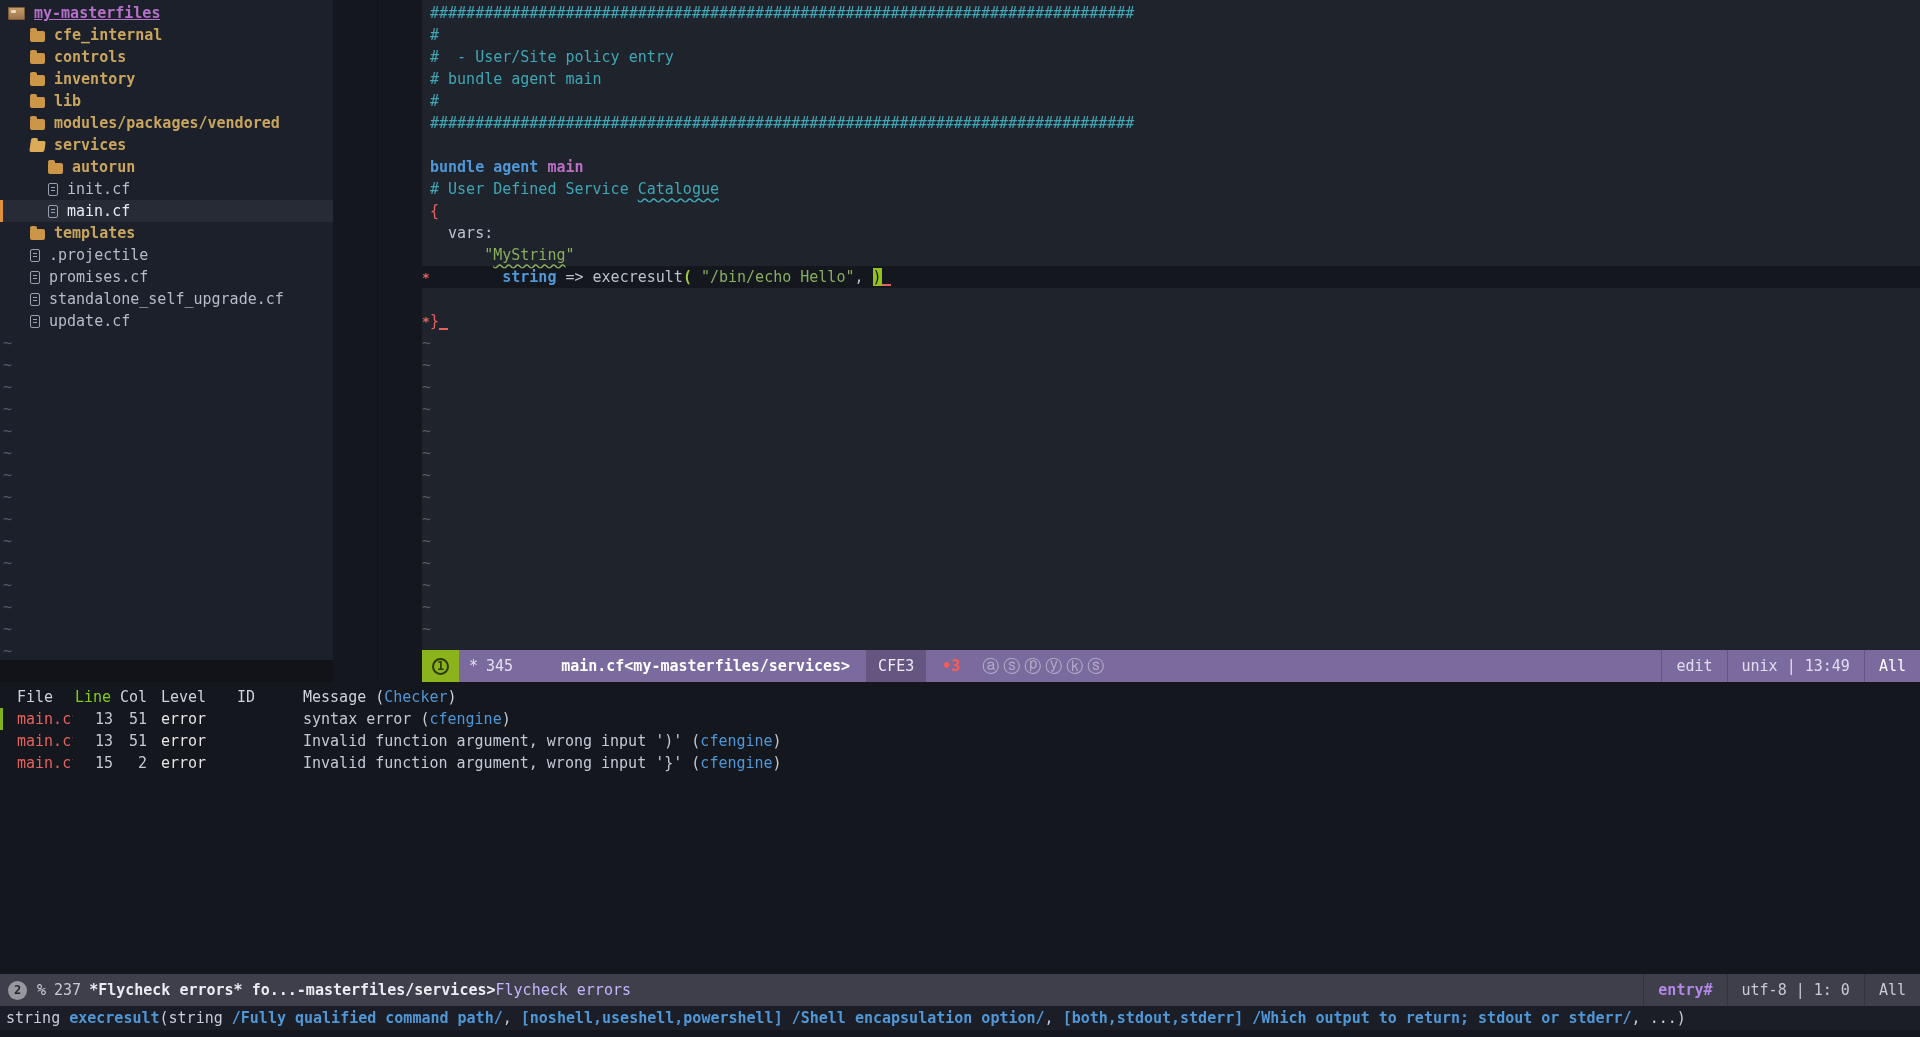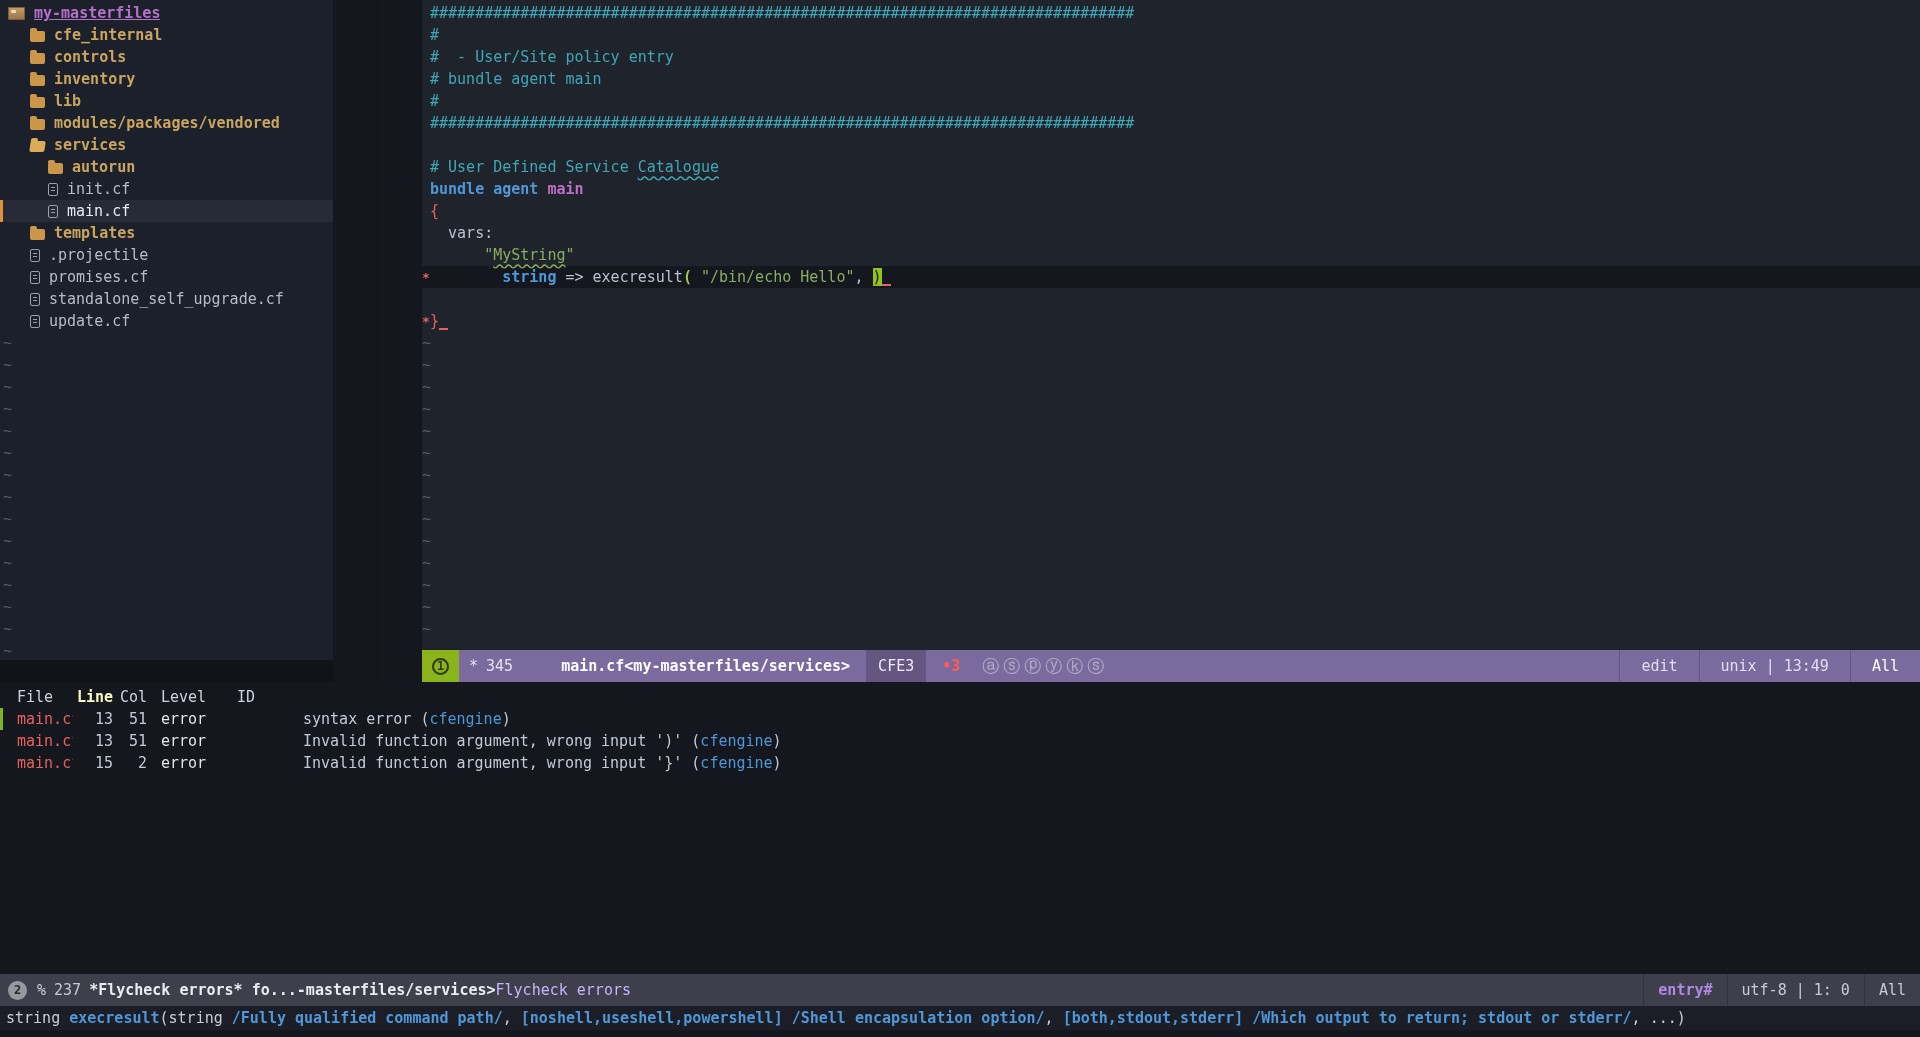--- a/index.html
+++ b/index.html
@@ -66,21 +66,21 @@
   .ml-chip-green { width:37px; align-self:stretch; background:#8ab31c; display:flex; align-items:center; justify-content:center; }
   .ml-circle { width:17px; height:17px; border:2px solid #2c3a00; border-radius:50%; color:#2c3a00;
     font-size:12px; font-weight:bold; display:flex; align-items:center; justify-content:center; }
   .ml-state { margin-left:10px; }
   .ml-size  { margin-left:8px; }
   .ml-bufname { margin-left:8px; font-weight:bold; color:#ffffff;padding-left:40px; }
   .ml-mode-chip { margin-left:16px; align-self:stretch; display:flex; align-items:center; padding:0 12px; background:rgba(0,0,0,0.18); color:#efeaf8; }
   .ml-errcount { margin-left:16px; color:#ff5b54; font-weight:bold; }
   .ml-minor { margin-left:22px; color:rgba(255,255,255,0.45); letter-spacing:4px; font-size:17px; }
   .ml-spacer { flex:1; }
-  .ml-seg { align-self:stretch; display:flex; align-items:center; padding:0 21px; border-left:1px solid rgba(0,0,0,0.18); color:#e3ddf0; }
+  .ml-seg { align-self:stretch; display:flex; align-items:center; padding:0 14px; border-left:1px solid rgba(0,0,0,0.18); color:#e3ddf0; }
   .ml-all { color:#ffffff; }
 
   .modeline2 { background:#3f3f4b; color:#c9c9d3; }
   .ml2-circle { width:19px; height:19px; border-radius:50%; background:#97979f; color:#26262e; font-weight:bold;
     font-size:12px; display:flex; align-items:center; justify-content:center; margin:0 10px 0 8px; flex:none; }
   .ml2-prefix { color:#cdcdd6; }
   .ml2-size { margin-left:8px; }
   .ml2-bufname { margin-left:8px; font-weight:bold; color:#ebebf2; }
   .ml2-mode { color:#c4b5fd; }
   .ml2-popwin { color:#b287e6; font-weight:bold; padding:0 14px; align-self:stretch; display:flex; align-items:center; border-left:1px solid rgba(0,0,0,0.18); }
@@ -89,21 +89,21 @@
   
   .flycheck { height:292px; background:#14171d; color:#c3cad6; padding-top:4px; overflow:hidden; }
   .fc-header, .fc-row { height:22px; line-height:22px; display:flex; white-space:pre; }
   .fc-file  { width:73px; padding-left:17px; flex:none; overflow:hidden; }
   .fc-line  { width:40px; text-align:right; flex:none; }
   .fc-col   { width:34px; text-align:right; flex:none; }
   .fc-level { width:76px; padding-left:14px; flex:none; }
   .fc-id    { width:60px; padding-left:14px; flex:none; }
   .fc-message { flex:1; padding-left:20px; overflow:hidden; }
   .fc-header { color:#cdd3dd; }
-  .fc-header .bold { font-weight:bold; color:#fef9c3; }
+  .fc-header .bold { font-weight:normal; color:#84cc16;text-align:center; }
   .fc-checker { color:#4f97d7; }
   .fc-row .fc-file { color:#e5625f; }
   .fc-row .fc-level { color:#e5e5e5; }
   .fc-row.cursor-row { box-shadow:inset 3px 0 0 #7fb31d; }
 
   
   .echo { height:24px; line-height:24px; background:#1b1e26; color:#c8ced8; padding-left:6px; white-space:pre; overflow:hidden; }
   .echo .em { color:#4f97d7; font-weight:bold; }
 </style>
 </head>
@@ -198,22 +198,22 @@
 
     <section class="editor-col">
       <div class="editor">
           <div class="code-line"><span class="fringe"></span><span class="t-c">##############################################################################</span></div>
           <div class="code-line"><span class="fringe"></span><span class="t-c">#</span></div>
           <div class="code-line"><span class="fringe"></span><span class="t-c">#  - User/Site policy entry</span></div>
           <div class="code-line"><span class="fringe"></span><span class="t-c"># bundle agent main</span></div>
           <div class="code-line"><span class="fringe"></span><span class="t-c">#</span></div>
           <div class="code-line"><span class="fringe"></span><span class="t-c">##############################################################################</span></div>
           <div class="code-line"><span class="fringe"></span></div>
+          <div class="code-line"><span class="fringe"></span><span class="t-k">bundle agent </span><span class="t-f">main</span></div>
           <div class="code-line"><span class="fringe"></span><span class="t-c"># User Defined Service </span><span class="t-cu">Catalogue</span></div>
-          <div class="code-line"><span class="fringe"></span><span class="t-k">bundle agent </span><span class="t-f">main</span></div>
           <div class="code-line"><span class="fringe"></span><span class="t-r">{</span></div>
           <div class="code-line"><span class="fringe"></span><span class="t-p">  vars:</span></div>
           <div class="code-line"><span class="fringe"></span><span class="t-s">      "</span><span class="t-su">MyString</span><span class="t-s">"</span></div>
           <div class="code-line hl"><span class="fringe">*</span><span class="t-p">        </span><span class="t-k">string</span><span class="t-p"> =&gt; execresult</span><span class="t-pm">(</span><span class="t-p"> </span><span class="t-s">"/bin/echo Hello"</span><span class="t-p">, </span><span class="t-cur">)</span><span class="t-ru"> </span></div>
           <div class="code-line"><span class="fringe"></span></div>
           <div class="code-line"><span class="fringe">*</span><span class="t-r">}</span><span class="t-ru"> </span></div>
           <div class="code-line"><span class="fringe tilde">~</span></div>
           <div class="code-line"><span class="fringe tilde">~</span></div>
           <div class="code-line"><span class="fringe tilde">~</span></div>
           <div class="code-line"><span class="fringe tilde">~</span></div>
@@ -247,20 +247,21 @@
     </section>
   </div>
 
   <section class="flycheck">
     <div class="fc-header">
       <span class="fc-file">File</span>
       <span class="fc-line bold">Line</span>
       <span class="fc-col">Col</span>
       <span class="fc-level">Level</span>
       <span class="fc-id">ID</span>
+      <span class="fc-message"><span>Message (</span><span class="fc-checker">Checker</span><span>)</span></span>
     </div>
     <div class="fc-rows">
         <div class="fc-row cursor-row"><span class="fc-file">main.cf</span><span class="fc-line">13</span><span class="fc-col">51</span><span class="fc-level">error</span><span class="fc-id"></span><span class="fc-message"><span>syntax error (</span><span class="fc-checker">cfengine</span><span>)</span></span></div>
         <div class="fc-row"><span class="fc-file">main.cf</span><span class="fc-line">13</span><span class="fc-col">51</span><span class="fc-level">error</span><span class="fc-id"></span><span class="fc-message"><span>Invalid function argument, wrong input ')' (</span><span class="fc-checker">cfengine</span><span>)</span></span></div>
         <div class="fc-row"><span class="fc-file">main.cf</span><span class="fc-line">15</span><span class="fc-col">2</span><span class="fc-level">error</span><span class="fc-id"></span><span class="fc-message"><span>Invalid function argument, wrong input '}' (</span><span class="fc-checker">cfengine</span><span>)</span></span></div>
       </div>
   </section>
 
   <div class="modeline modeline2">
     <span class="ml2-circle">2</span>

